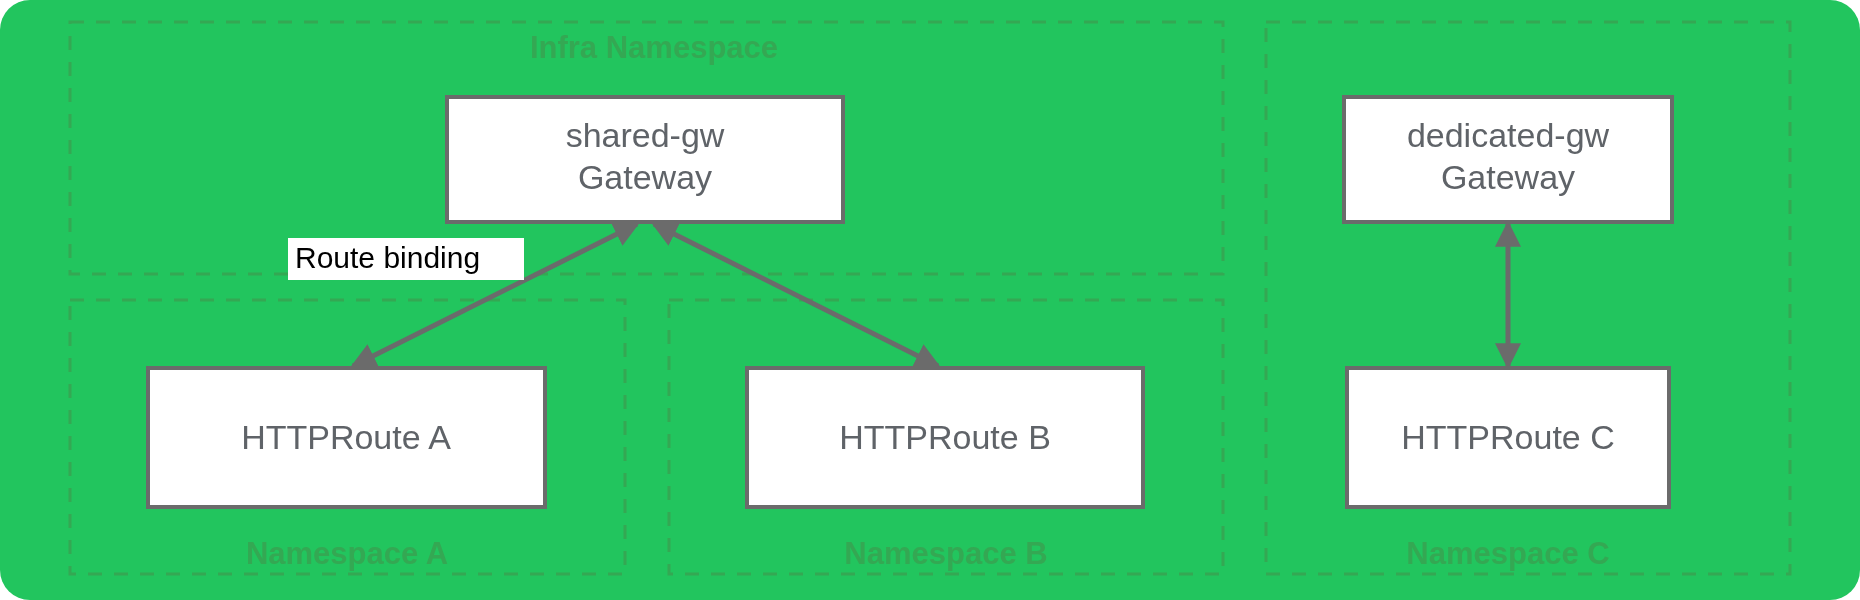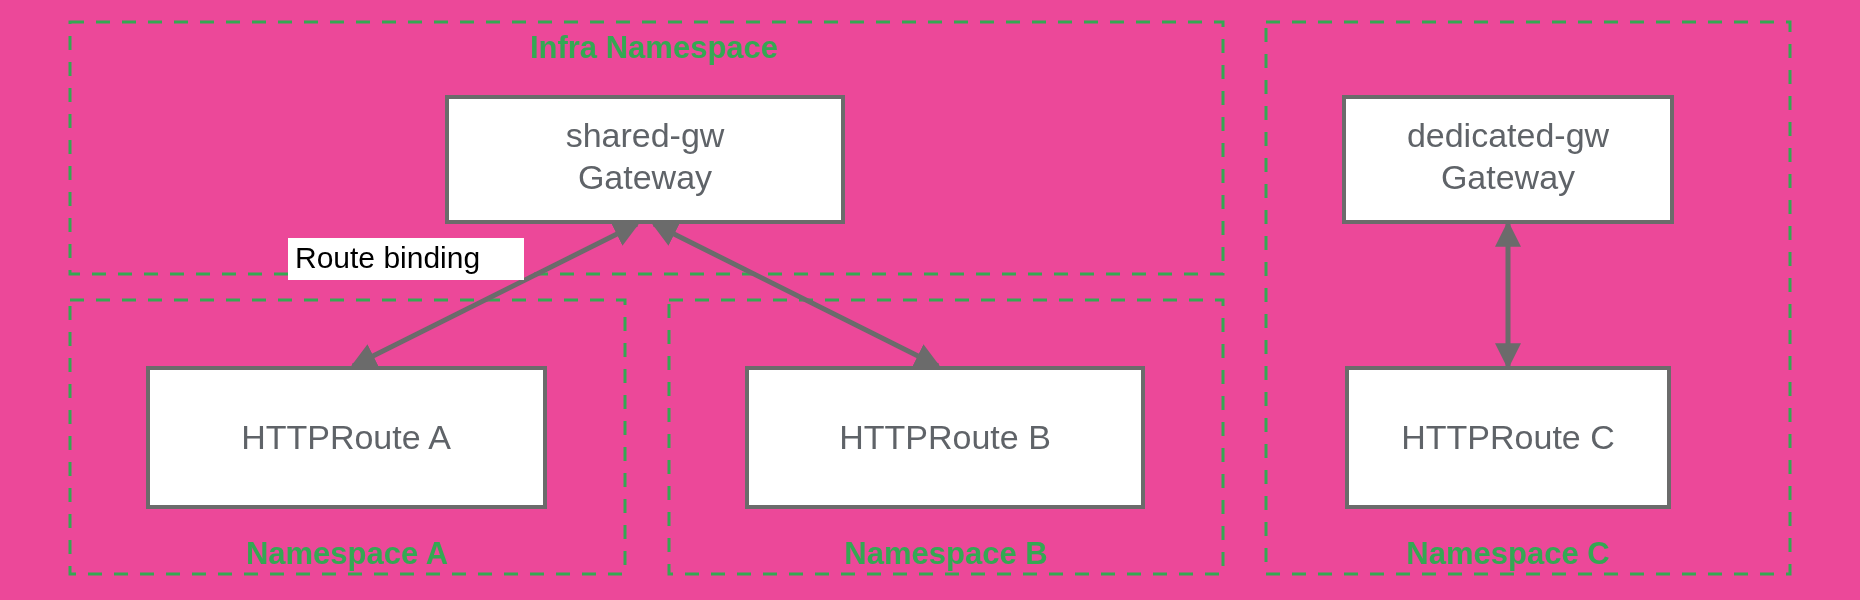--- a/index.html
+++ b/index.html
@@ -10,21 +10,22 @@
   body {
     width: 1860px;
     height: 600px;
     overflow: hidden;
     font-family: "Liberation Sans", sans-serif;
   }
   #diagram-root {
     position: relative;
     width: 1860px;
     height: 600px;
-    background: #ec4899;
+    background: #22c55e;
+    border-radius: 30px;
   }
   svg.diagram-canvas {
     display: block;
     width: 1860px;
     height: 600px;
   }
   .ns-frame {
     fill: none;
     stroke-width: 3;
     stroke-dasharray: 14 12;

